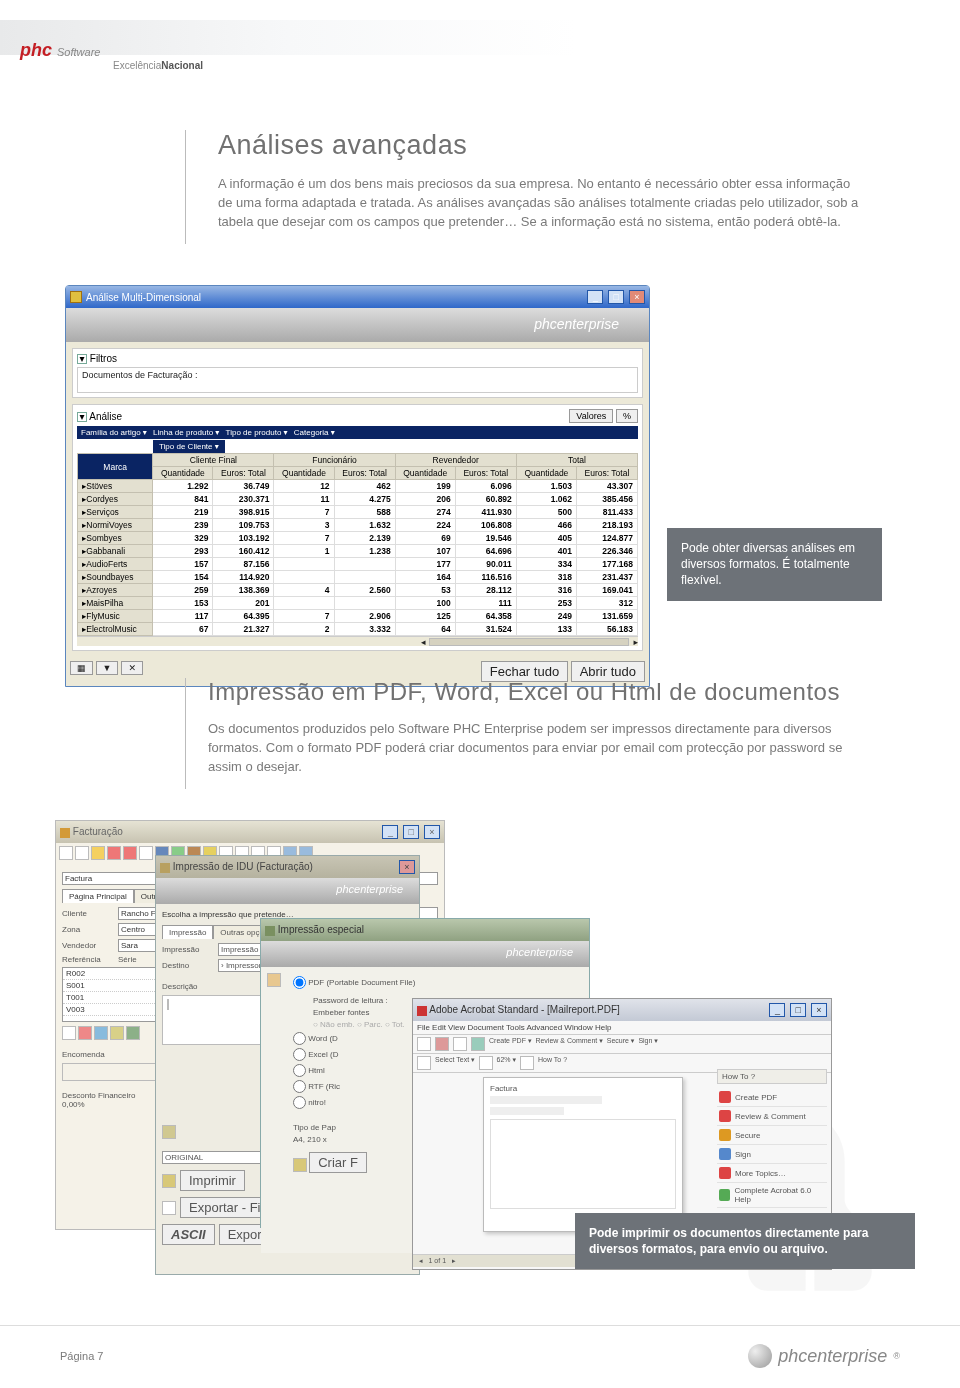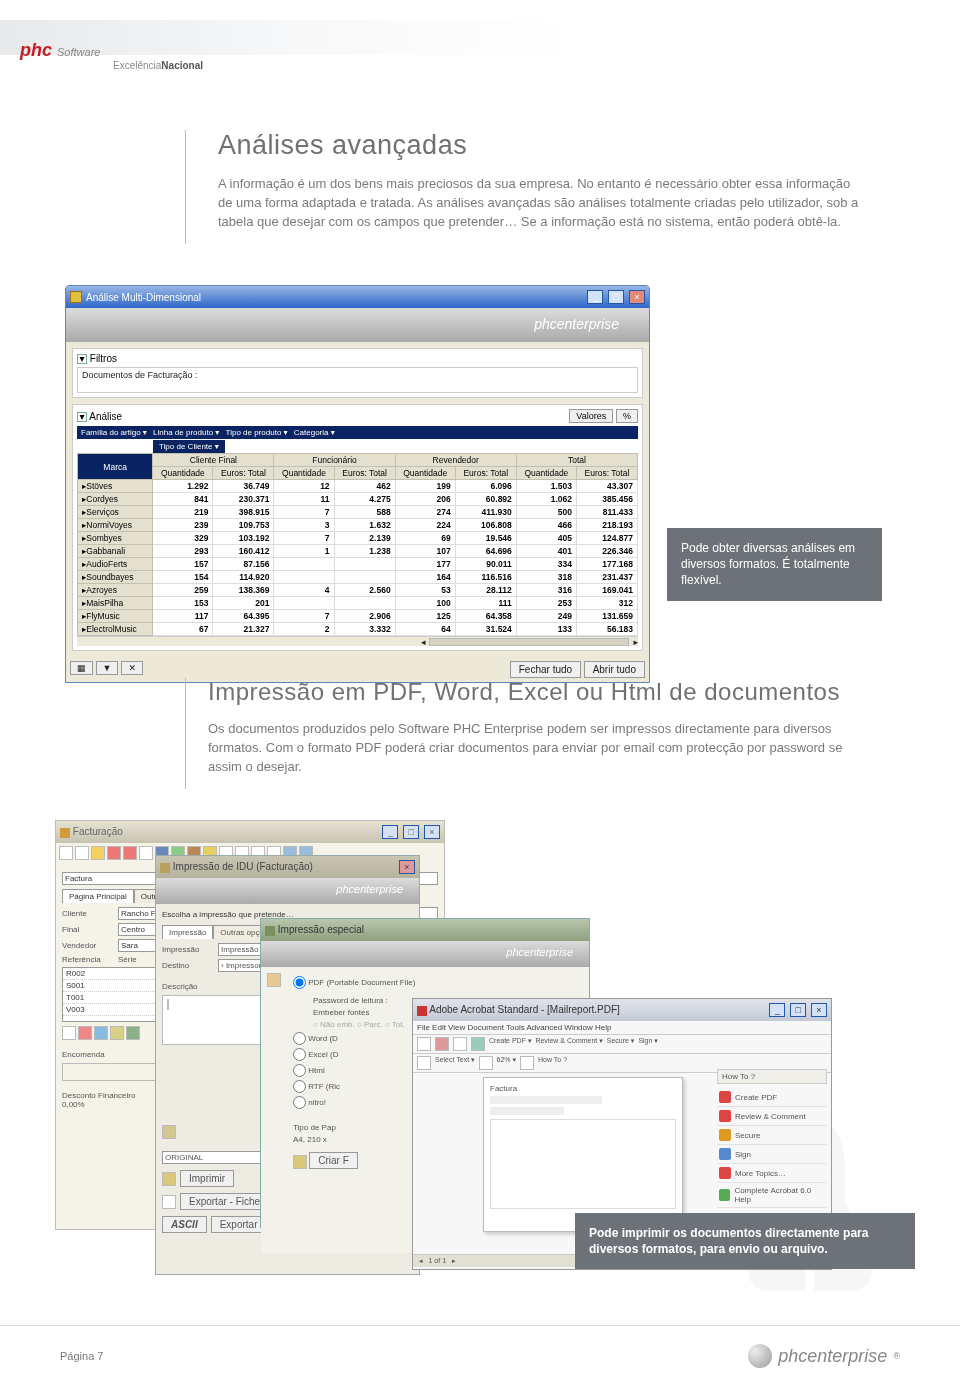--- a/index.html
+++ b/index.html
@@ -103,21 +103,21 @@
   table.data {
     border-collapse: collapse;
     width: 100%;
     font-size: 8.5px;
     color: #000;
   }
   table.data th { background: #e3e0d0; border: 1px solid #c4c0b0; padding: 1px 3px; font-weight: normal; text-align: center;}
   table.data td { border: 1px solid #ddd; padding: 1px 4px; text-align: right; font-weight: bold;}
   table.data td.marca { background: #e3e0d0; text-align: left; font-weight: normal; border: 1px solid #c4c0b0;}
   .btn-row { text-align: right; padding: 4px; }
-  .smbtn { display: inline-block; padding: 2px 8px; border: 1px solid #999; background: #f0f0f0; font-size: 10px;}
+  .smbtn { display: inline-block; padding: 2px 8px; border: 1px solid #999; background: #f0f0f0; font-size: 13px;}
 
   .callout {
     background: #6d7278;
     color: #fff;
     font-size: 12px;
     padding: 12px 14px;
     line-height: 1.35;
   }
   .callout1 { position: absolute; top: 528px; left: 667px; width: 215px; z-index: 20;}
   .callout2 { position: absolute; top: 1213px; left: 575px; width: 340px; z-index: 30; font-weight: bold;}
@@ -498,21 +498,21 @@
     <div class="tabs2">
       <div class="tab active">Página Principal</div>
       <div class="tab">Outros Dados</div>
       <div class="tab">D</div>
     </div>
     <div class="field">
         <label>Cliente</label>
         <span class="inp">Rancho Folclórico do B</span>
       </div>
     <div class="field">
-        <label>Final</label>
+        <label>Zona</label>
         <span class="inp" style="flex:0 0 50px">Centro</span>
         <span style="width:10px">▾</span>
         <span style="width:12px">P</span>
       </div>
     <div class="field">
         <label>Vendedor</label>
         <span class="inp" style="flex:0 0 50px">Sara</span>
         <span style="width:10px">▾</span>
         <span style="width:12px">M</span>
       </div>

